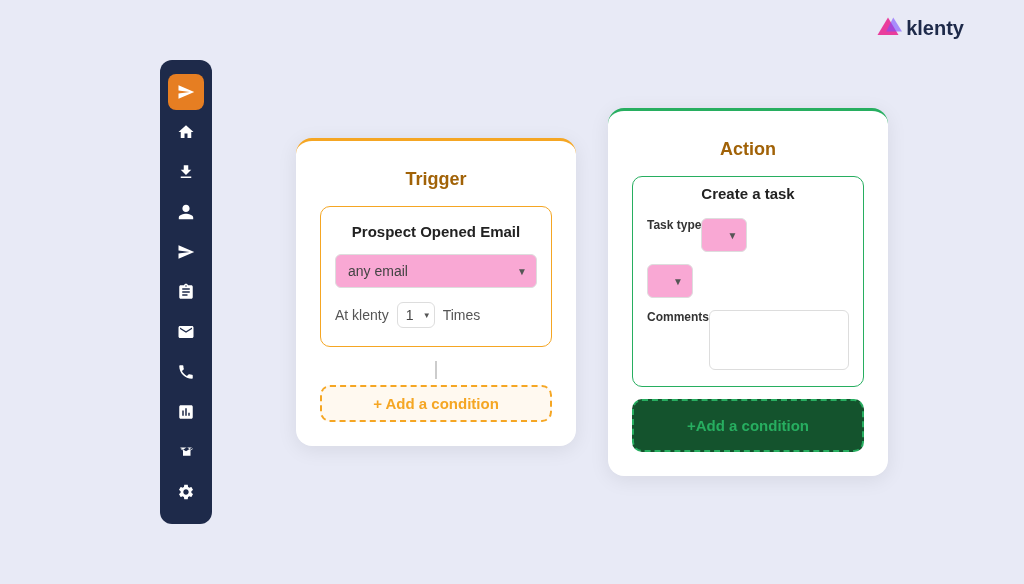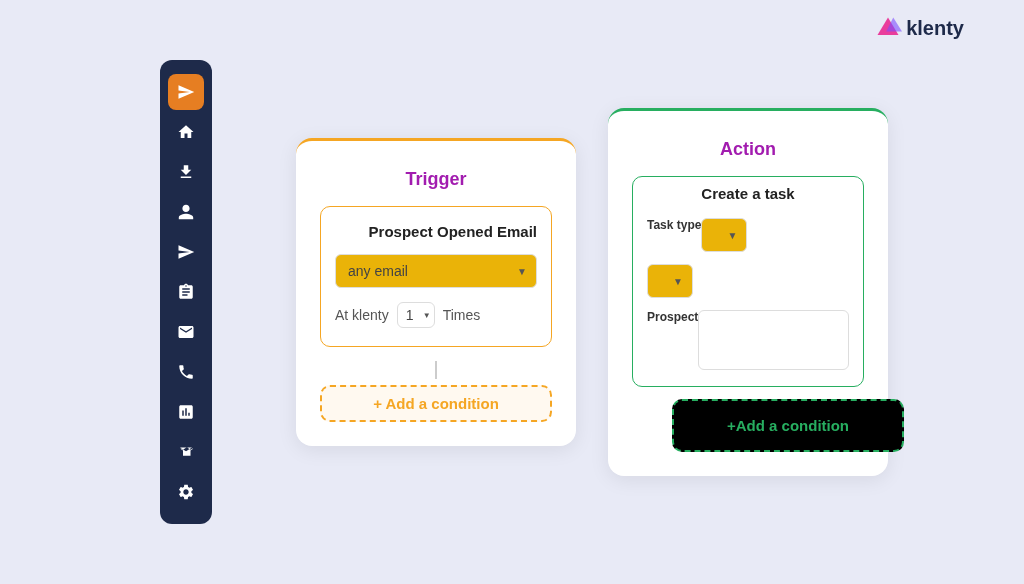--- a/index.html
+++ b/index.html
@@ -68,21 +68,21 @@
       box-shadow: 0 4px 20px rgba(0,0,0,0.08);
       width: 280px;
       display: flex;
       flex-direction: column;
       gap: 0;
     }
 
     .card-title {
       font-size: 18px;
       font-weight: 600;
-      color: #a21caf;
+      color: #a16207;
       text-align: center;
       margin-bottom: 16px;
     }
 
     
     .trigger-card {
       border-top: 3px solid #f5a623;
     }
 
     .trigger-inner-box {
@@ -92,38 +92,38 @@
       display: flex;
       flex-direction: column;
       gap: 14px;
       margin-bottom: 12px;
     }
 
     .trigger-name {
       font-size: 15px;
       font-weight: 600;
       color: #222;
-      text-align: right;
+      text-align: center;
     }
 
     .dropdown-row {
       display: flex;
       align-items: center;
       position: relative;
     }
 
     .dropdown {
       width: 100%;
       border: 1.5px solid #ddd;
       border-radius: 6px;
       padding: 8px 32px 8px 12px;
       font-size: 14px;
       color: #444;
       appearance: none;
-      background: #eab308;
+      background: #f9a8d4;
       cursor: pointer;
     }
 
     .dropdown-arrow {
       position: absolute;
       right: 10px;
       top: 50%;
       transform: translateY(-50%);
       pointer-events: none;
       color: #555;
@@ -232,29 +232,28 @@
       height: 60px;
       resize: none;
       font-size: 14px;
       color: #444;
       background: white;
     }
 
     .add-condition-green {
       border: 2px dashed #27ae60;
       border-radius: 10px;
-      background: #000000;
+      background: #14532d;
       color: #27ae60;
       font-size: 15px;
       font-weight: 600;
       padding: 16px;
       text-align: center;
       cursor: pointer;
       width: 100%;
-      margin-left: 40px;
     }
 
     
     .logo {
       position: absolute;
       top: 14px;
       right: 60px;
       display: flex;
       align-items: center;
       gap: 4px;
@@ -393,21 +392,21 @@
       <div class="field-group">
         <div class="dropdown-row">
           <select class="dropdown">
             <option value=""></option>
           </select>
           <span class="dropdown-arrow">▼</span>
         </div>
       </div>
 
       <div class="field-group">
-        <div class="field-label">Prospect</div>
+        <div class="field-label">Comments</div>
         <textarea class="comments-textarea" style=""></textarea>
       </div>
     </div>
 
     <button class="add-condition-green">+Add a condition</button>
   </div>
 
 </div>
 
 </body></html>

